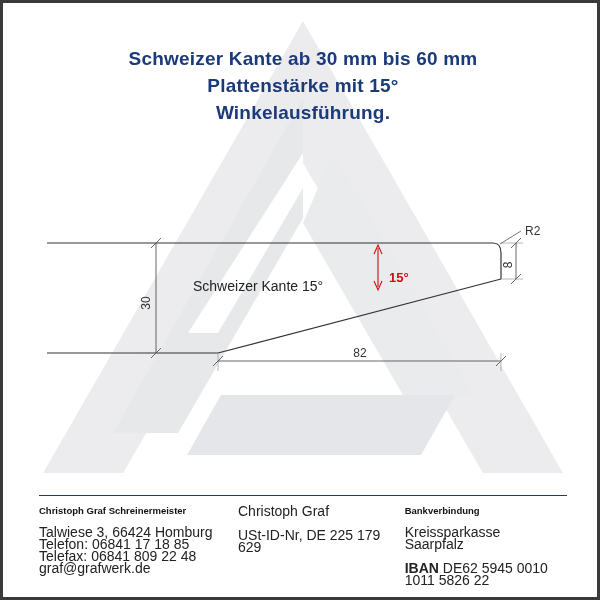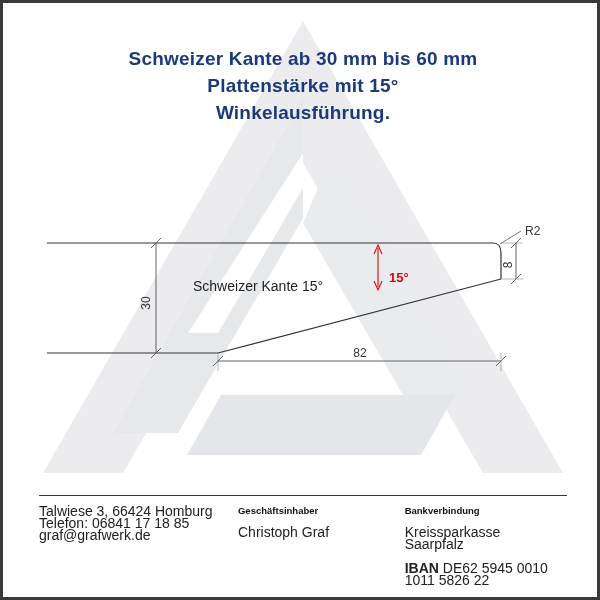--- a/index.html
+++ b/index.html
@@ -173,29 +173,31 @@
     <text class="dimtext" x="522" y="232">R2</text>
 
     <text class="lbl-main" x="190" y="288">Schweizer Kante 15°</text>
   </svg>
 
   <div id="footer-rule"></div>
 
   <div id="footer">
 
     <div class="fcol c1">
+      <div class="fhead">Christoph Graf Schreinermeister</div>
       <div class="fline">Talwiese 3, 66424 Homburg</div>
       <div class="fline">Telefon: 06841 17 18 85</div>
+      <div class="fline">Telefax: 06841 809 22 48</div>
       <div class="fline">graf@grafwerk.de</div>
     </div>
 
     <div class="fcol c2">
-      <div class="fhead">Geschäftsinhaber</div>
       <div class="fline">Christoph Graf</div>
       <div class="fline">&nbsp;</div>
+      <div class="fline">USt-ID-Nr, DE 225 179 629</div>
     </div>
 
     <div class="fcol c3">
       <div class="fhead">Bankverbindung</div>
       <div class="fline">Kreissparkasse Saarpfalz</div>
       <div class="fline">&nbsp;</div>
       <div class="fline"><b>IBAN</b> DE62 5945 0010 1011 5826 22</div>
     </div>
 
   </div>

